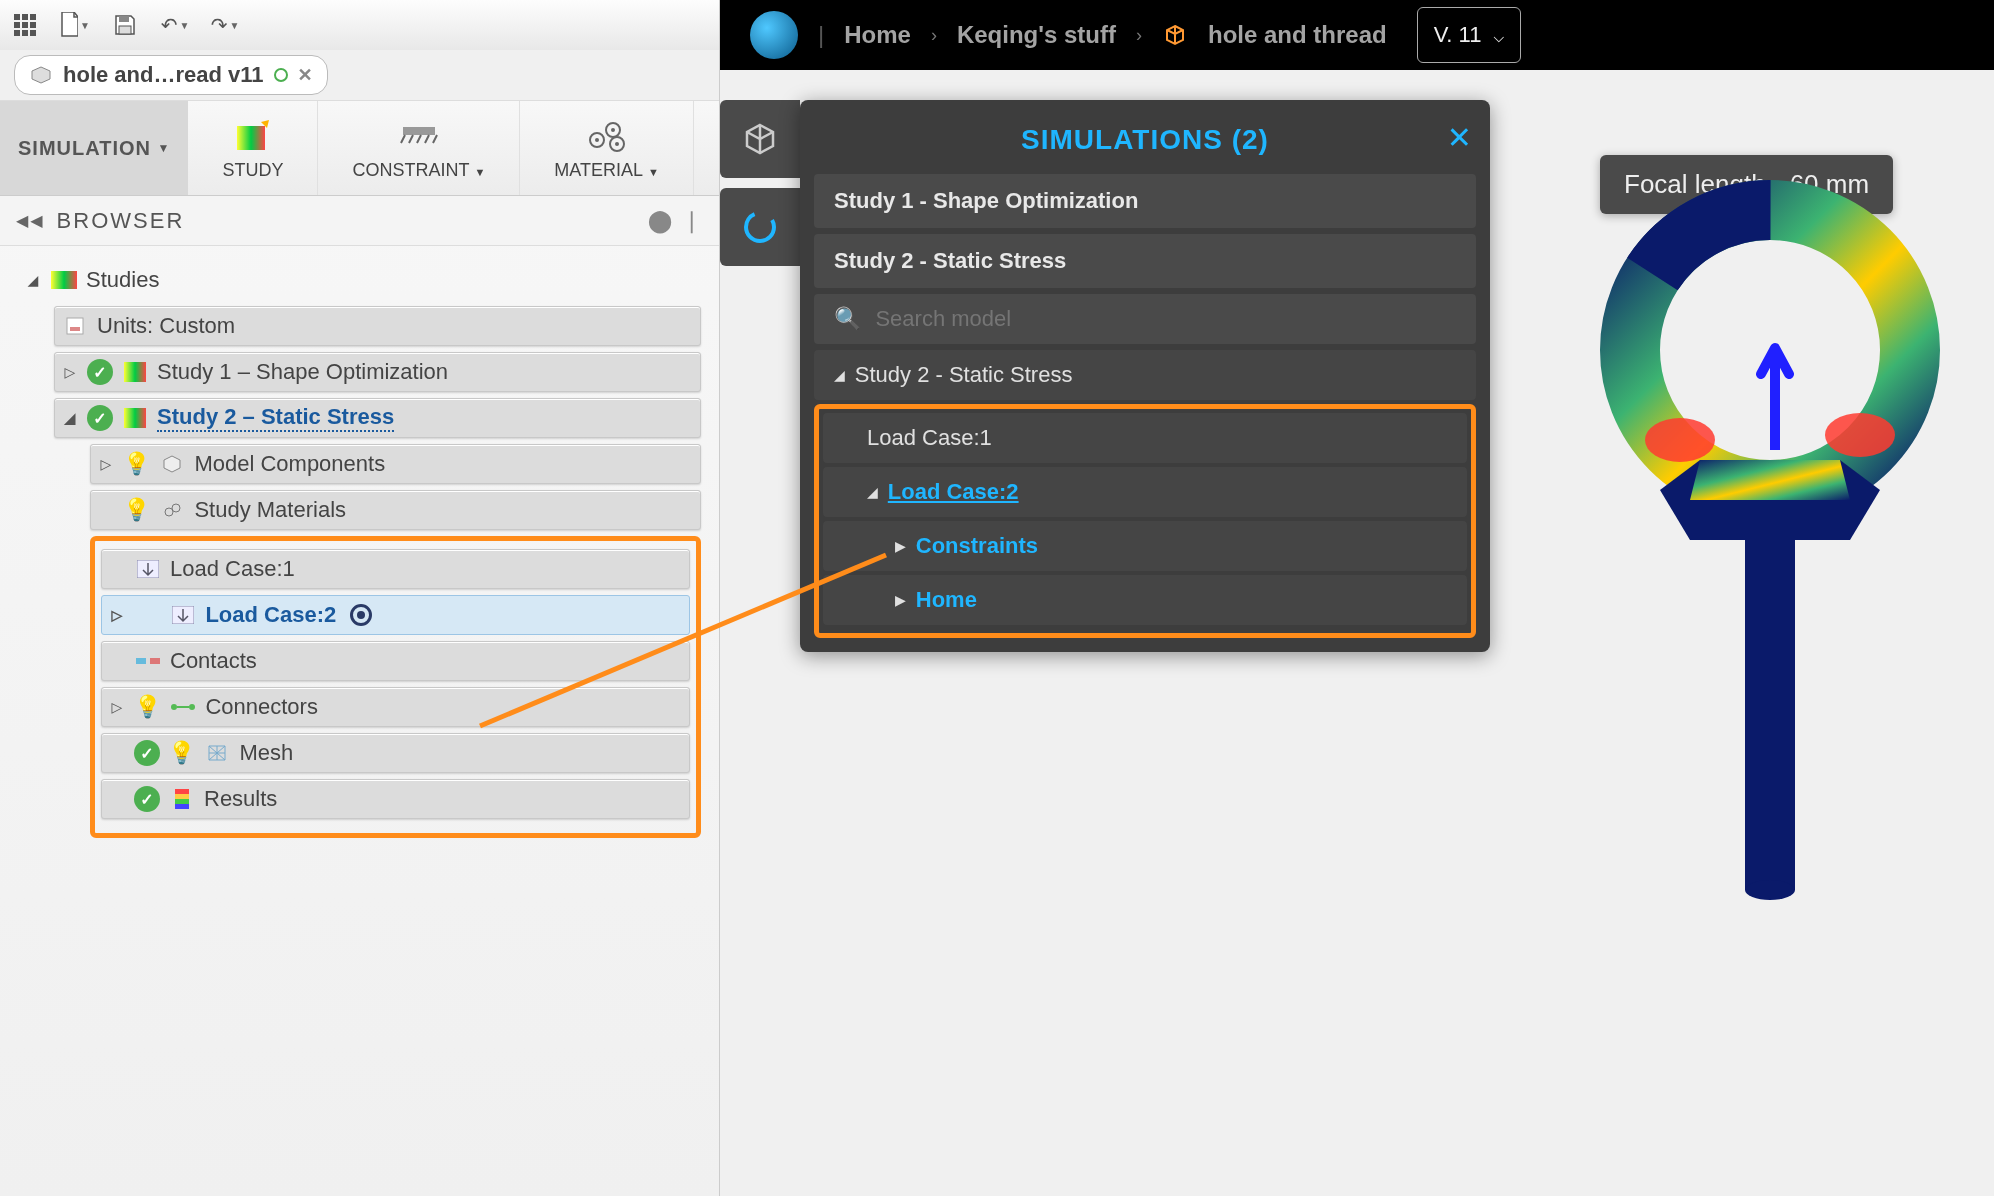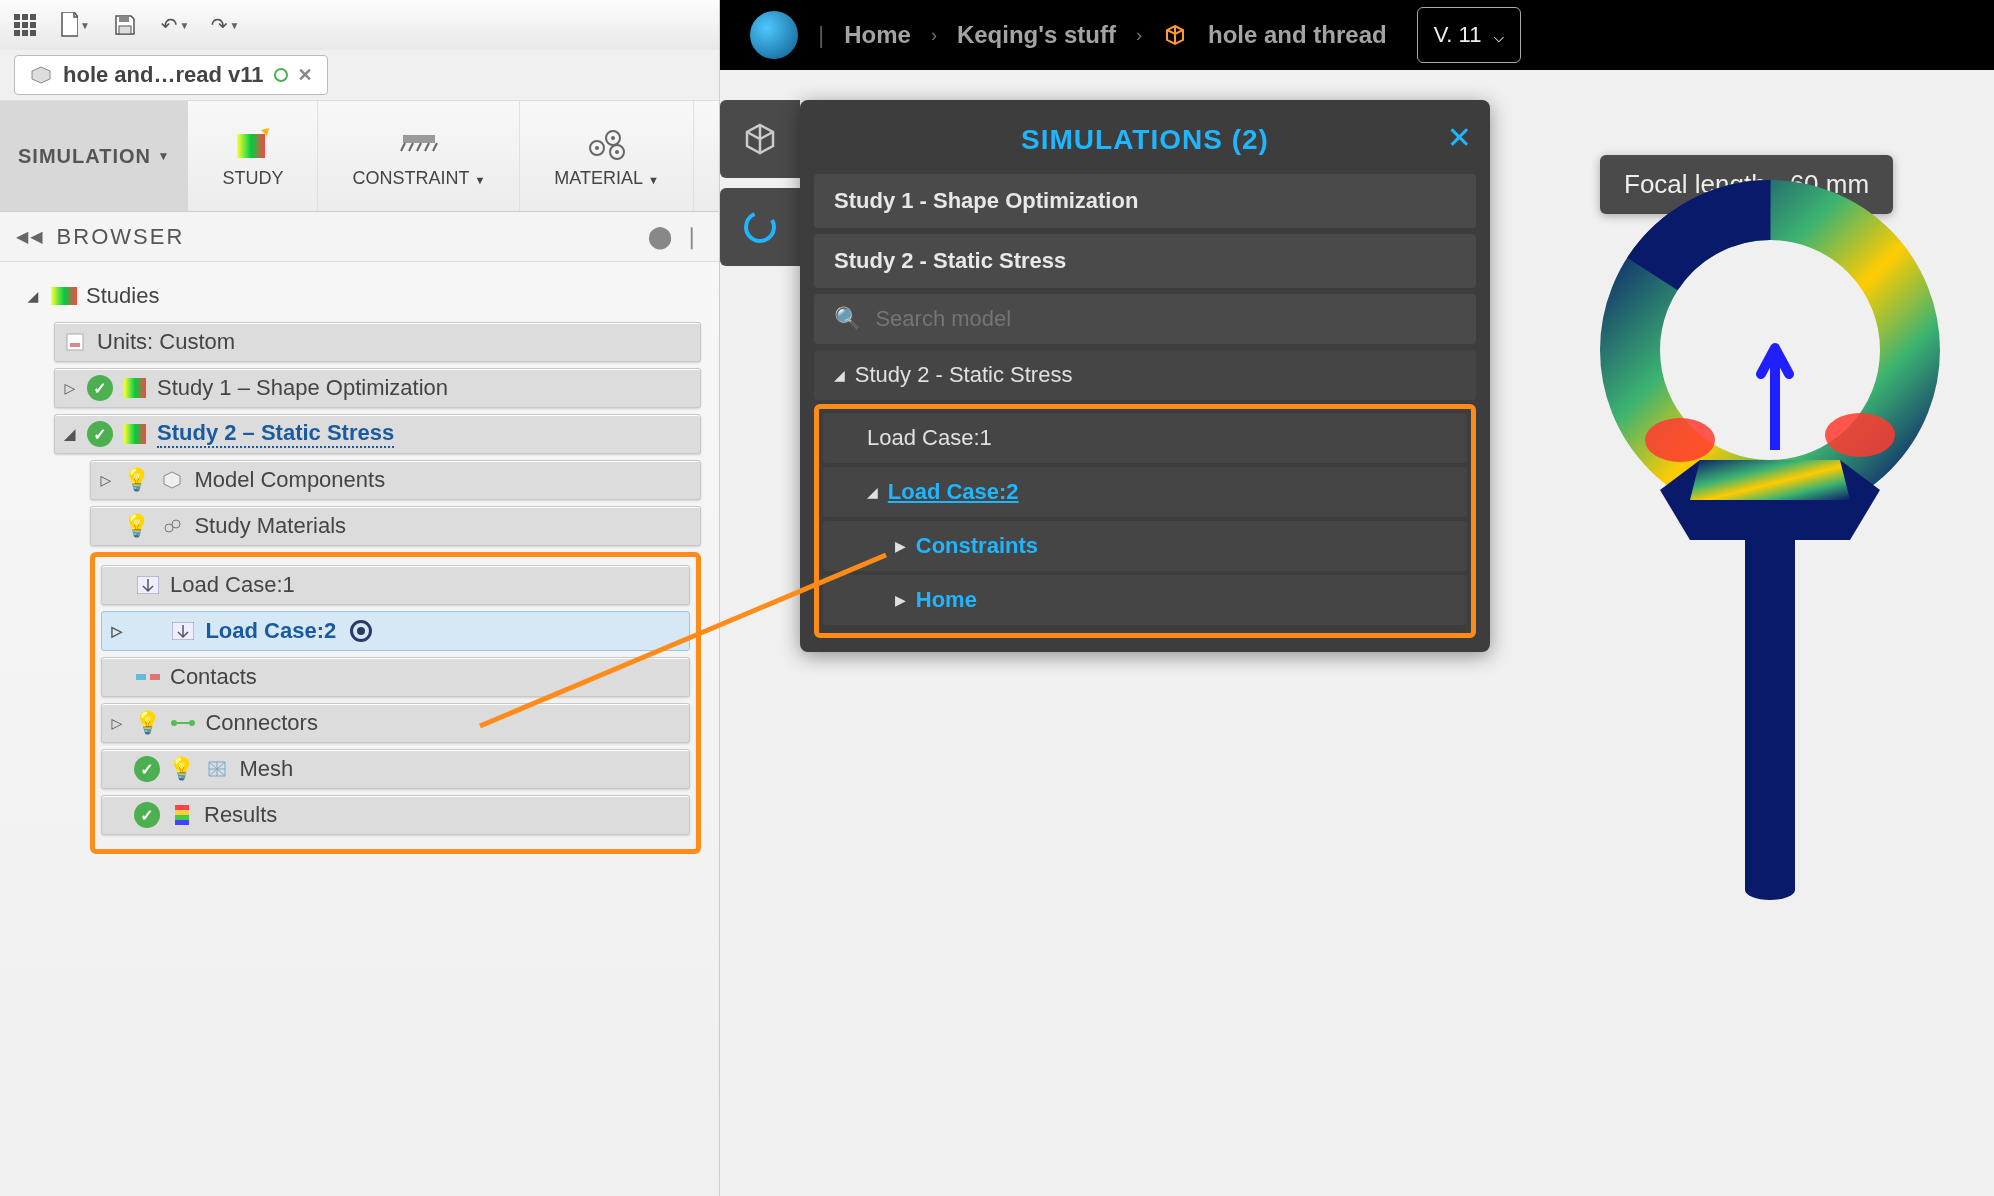--- a/index.html
+++ b/index.html
@@ -6,25 +6,25 @@
 body { width: 1994px; height: 1196px; overflow: hidden; background: #f5f5f5; display: flex; }
 
 
 .left-panel { width: 720px; height: 100%; background: linear-gradient(to bottom, #f8f8f8, #f0f0f0); display: flex; flex-direction: column; border-right: 1px solid #ccc; }
 
 .top-toolbar { height: 50px; background: linear-gradient(to bottom, #fdfdfd, #e8e8e8); display: flex; align-items: center; padding: 0 10px; gap: 20px; }
 .tb-icon { width: 30px; height: 30px; display: flex; align-items: center; justify-content: center; color: #555; font-size: 20px; }
 .tb-caret { font-size: 10px; color: #666; margin-left: 2px; }
 
 .tab-bar { height: 50px; display: flex; align-items: center; padding: 0 14px; background: #f0f0f0; }
-.doc-tab { display: flex; align-items: center; gap: 10px; padding: 6px 14px; border: 1px solid #bbb; border-radius: 4px; background: #fff; font-size: 22px; font-weight: 600; color: #444; }
+.doc-tab { display: flex; align-items: center; gap: 10px; padding: 6px 14px; border: 1px solid #bbb; border-radius: 16px; background: #fff; font-size: 22px; font-weight: 600; color: #444; }
 .doc-tab .green-dot { width: 14px; height: 14px; border: 2px solid #4caf50; border-radius: 50%; }
 .doc-tab .close { color: #888; font-size: 18px; }
 
-.ribbon { height: 112px; display: flex; align-items: stretch; background: linear-gradient(to bottom, #f8f8f8, #ececec); border-top: 1px solid #ddd; border-bottom: 1px solid #ccc; }
+.ribbon { height: 96px; display: flex; align-items: stretch; background: linear-gradient(to bottom, #f8f8f8, #ececec); border-top: 1px solid #ddd; border-bottom: 1px solid #ccc; }
 .ribbon-sim { display: flex; align-items: center; padding: 0 18px; background: #d8d8d8; color: #555; font-weight: 700; font-size: 20px; letter-spacing: 1px; }
 .ribbon-item { display: flex; flex-direction: column; align-items: center; justify-content: center; padding: 0 34px; font-size: 18px; color: #444; gap: 4px; border-right: 1px solid #e0e0e0; }
 .ribbon-item .icon-box { width: 44px; height: 40px; display: flex; align-items: center; justify-content: center; }
 
 .browser-header { height: 50px; display: flex; align-items: center; padding: 0 16px; background: #f4f4f4; border-bottom: 1px solid #ddd; gap: 12px; font-size: 22px; color: #555; letter-spacing: 2px; }
 .browser-header .collapse { font-size: 16px; color: #666; }
 .browser-header .opts { margin-left: auto; color: #888; }
 
 .tree { padding: 14px 18px; font-size: 22px; color: #444; }
 .tree-row { display: flex; align-items: center; gap: 8px; padding: 4px 6px; margin-bottom: 6px; border-radius: 3px; min-height: 40px; }

